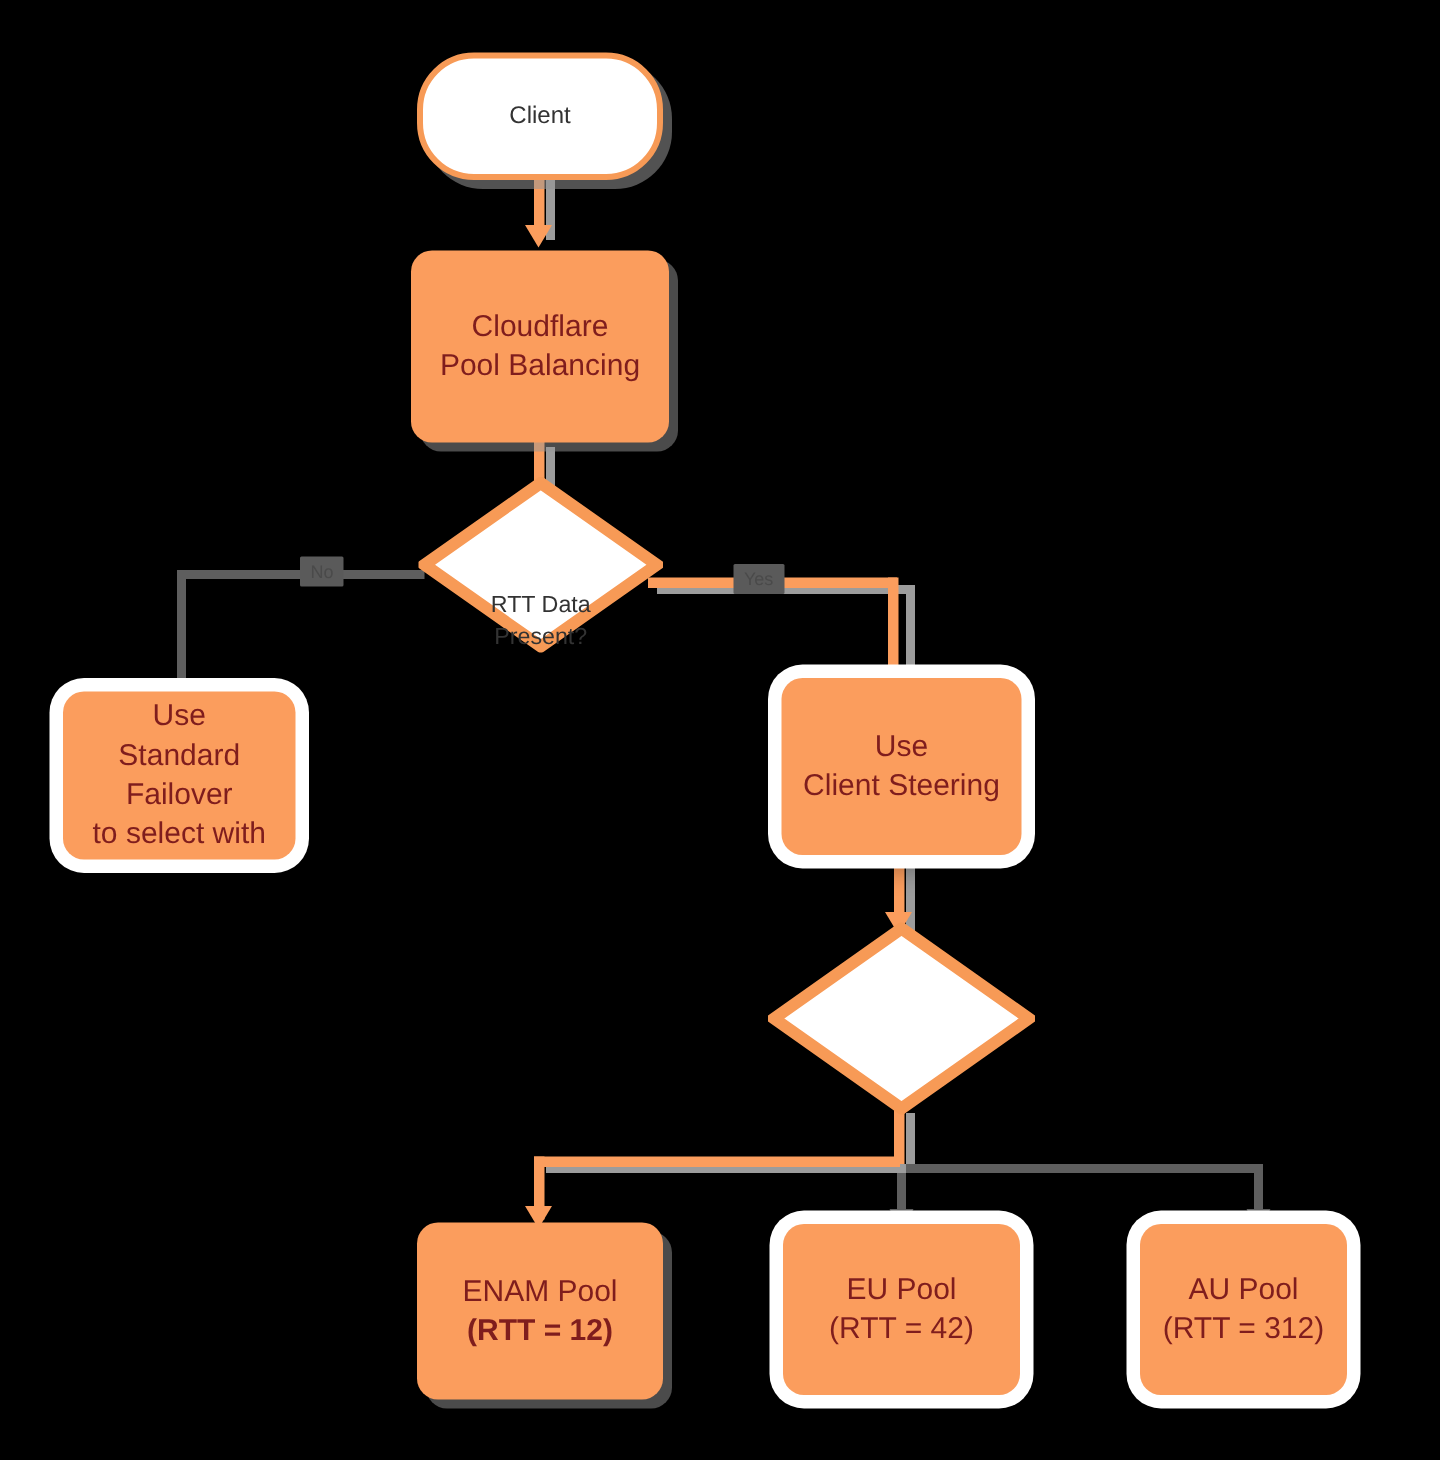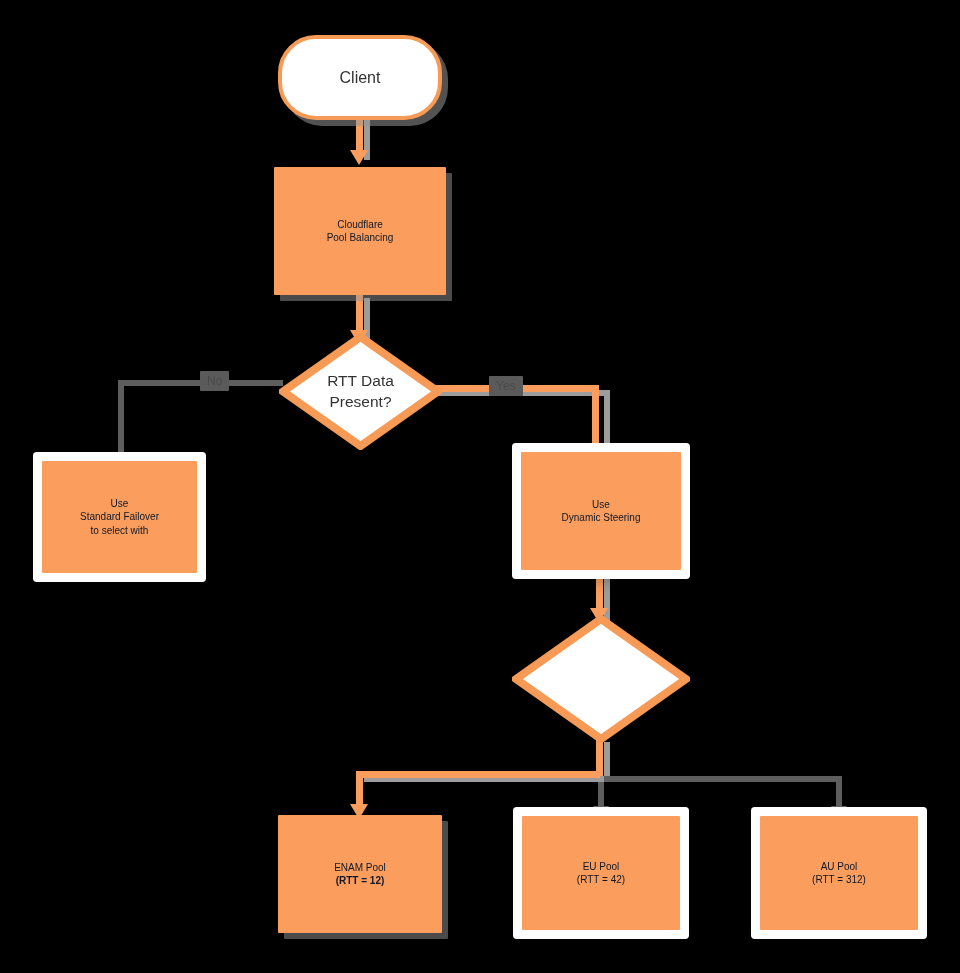--- a/index.html
+++ b/index.html
@@ -42,23 +42,23 @@
     border: 4px solid #f79a56;
     border-radius: 38px;
     color: #333333;
     font-size: 16px;
     box-shadow: 6px 6px 0 0 rgba(150,150,150,0.55);
   }
 
   
   .node-process {
     background: #fb9d5d;
-    border-radius: 1px;
-    color: #0f172a;
-    font-size: 10px;
+    border-radius: 14px;
+    color: #7f1d1d;
+    font-size: 20px;
     box-shadow: 6px 6px 0 0 rgba(150,150,150,0.5);
   }
   
   .node-process.plate {
     box-shadow: 0 0 0 9px #ffffff, 10px 10px 14px 2px rgba(0,0,0,0.25);
     justify-content: flex-end;
   }
 
   
   .node-decision {
@@ -167,42 +167,42 @@
     <div class="label">Client</div>
   </div>
 
   <div class="node node-process" style="left:274px; top:167px; width:172px; height:128px;">
     <div class="label">
       <div>Cloudflare</div>
       <div>Pool Balancing</div>
     </div>
   </div>
 
-  <div class="node node-decision" style="left:279px; top:333px; width:163px; height:117px;">
+  <div class="node node-decision" style="left:279px; top:318px; width:163px; height:117px;align-items:flex-end;">
     <svg class="diamond-bg" viewBox="0 0 163 117" preserveAspectRatio="none">
       <polygon points="81.5,4 159,58.5 81.5,113 4,58.5" fill="#ffffff" stroke="#f79a56" stroke-width="8"></polygon>
     </svg>
     <div class="label">
       <div>RTT Data</div>
       <div>Present?</div>
     </div>
   </div>
 
   <div class="node node-process plate" style="left:42px; top:461px; width:155px; height:112px;">
     <div class="label">
       <div>Use</div>
       <div>Standard Failover</div>
       <div>to select with</div>
     </div>
   </div>
 
   <div class="node node-process plate" style="left:521px; top:452px; width:160px; height:118px;">
     <div class="label">
       <div>Use</div>
-      <div>Dynamic Steering</div>
+      <div>Client Steering</div>
     </div>
   </div>
 
   <div class="node node-decision" style="left:512px; top:615px; width:178px; height:128px;">
     <svg class="diamond-bg" viewBox="0 0 178 128" preserveAspectRatio="none">
       <polygon points="89,4 174,64 89,124 4,64" fill="#ffffff" stroke="#f79a56" stroke-width="8"></polygon>
     </svg>
   </div>
 
   <div class="node node-process" style="left:278px; top:815px; width:164px; height:118px;">
@@ -212,20 +212,20 @@
     </div>
   </div>
 
   <div class="node node-process plate" style="left:522px; top:816px; width:158px; height:114px;">
     <div class="label">
       <div>EU Pool</div>
       <div>(RTT = 42)</div>
     </div>
   </div>
 
-  <div class="node node-process plate" style="left:760px; top:816px; width:158px; height:114px;">
+  <div class="node node-process plate" style="left:760px; top:816px; width:138px; height:114px;">
     <div class="label">
       <div>AU Pool</div>
       <div>(RTT = 312)</div>
     </div>
   </div>
 
 </div>
 
 </body></html>

